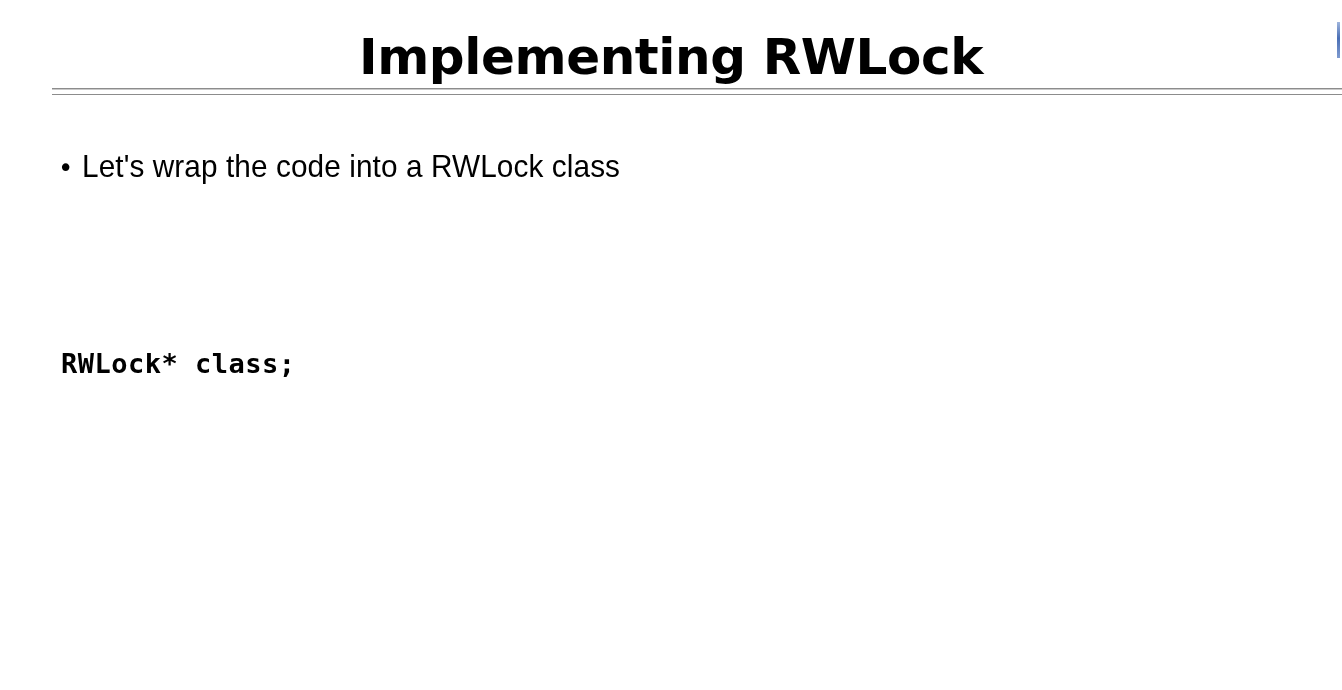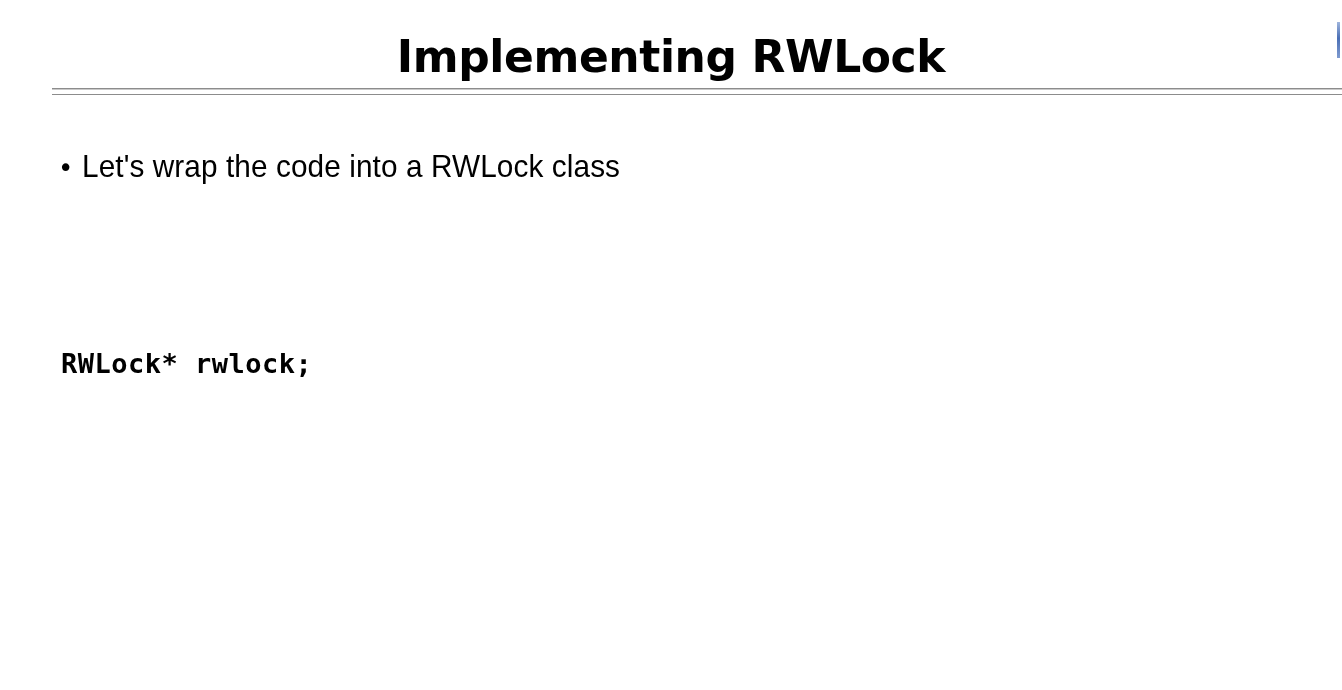--- a/index.html
+++ b/index.html
@@ -20,21 +20,21 @@
 
   
   #slide-title {
     position: absolute;
     left: 0;
     top: 31px;
     width: 1342px;
     text-align: center;
     font-family: "DejaVu Sans", sans-serif;
     font-weight: bold;
-    font-size: 44px;
+    font-size: 50px;
     line-height: 52px;
     letter-spacing: -0.4px;
     color: #000000;
     white-space: nowrap;
   }
 
   
   #title-rule {
     position: absolute;
     left: 52px;
@@ -124,21 +124,21 @@
     <div class="rule-line top"></div>
     <div class="rule-line bottom"></div>
   </div>
 
   <div id="bullet-row">
     <span class="bullet-mark">•</span>
     <span class="bullet-text">Let's wrap the code into a RWLock class</span>
   </div>
 
   <div id="code-block">
-    <div class="code-line">RWLock* rwlock;</div>
+    <div class="code-line">RWLock* class;</div>
     <div class="code-line blank"></div>
     
     
     
     
     
     
   </div>
 
   <div id="right-edge-marker"></div>

